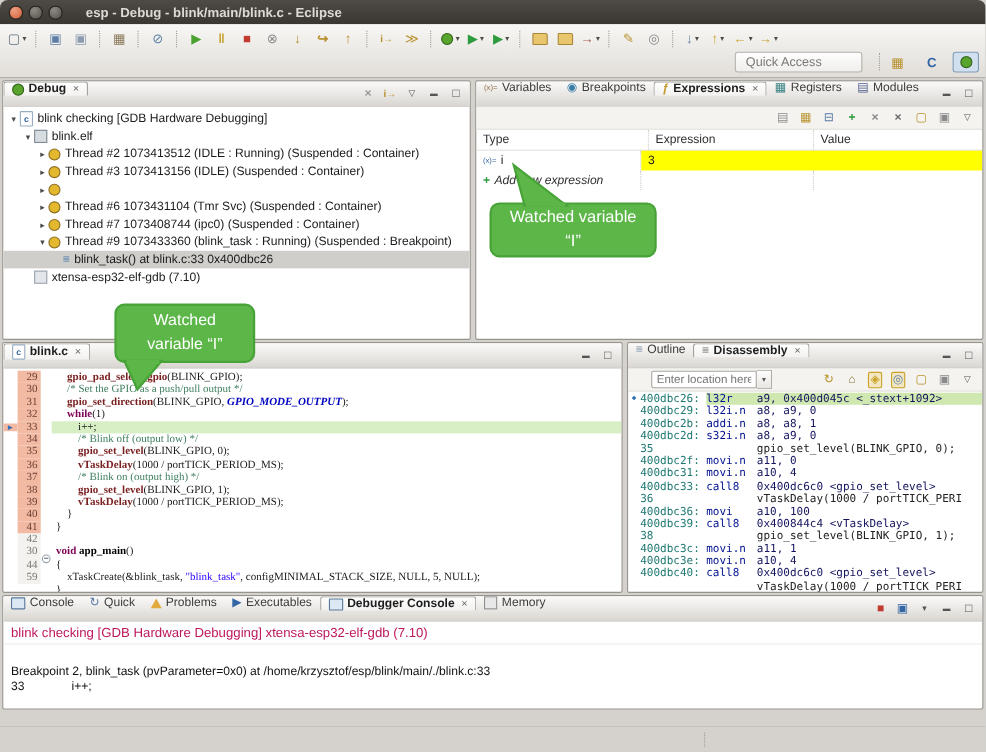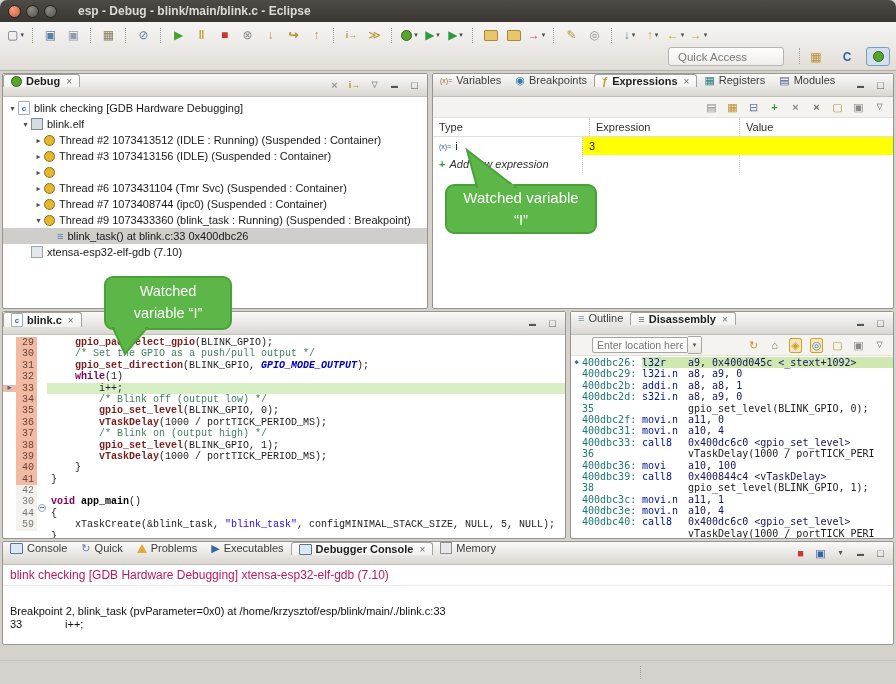--- a/index.html
+++ b/index.html
@@ -74,21 +74,21 @@
   .xtable{font-size:11px;color:#1c1c1c}
   .xhead,.xrow{display:flex;height:18px;align-items:stretch}
   .xhead{border-bottom:1px solid #e2e0dc;color:#2e2e2e}
   .xc{padding:0 6px;display:flex;align-items:center;border-right:1px dotted #cfcdc8;overflow:hidden;white-space:nowrap;box-sizing:border-box}
   .xc1{width:150px;flex:none}.xc2{width:157px;flex:none}.xc3{flex:1;border-right:none}
   .v-yellow{background:#ffff00}
   .addrow{font-style:italic;color:#2f2f2f}
   .xicon{margin-right:4px}
 
   
-  .code{font-family:Liberation Mono, monospace;font-size:10px;line-height:11.4px;padding-top:2px}
+  .code{font-family:Liberation Serif, serif;font-size:10px;line-height:11.4px;padding-top:2px}
   .cline{display:flex;height:11.4px;white-space:pre;align-items:center}
   .annot{width:13px;flex:none;text-align:center;font-size:7.5px;color:#2f6fb7;line-height:1}
   .annot.salmon{background:#f2b9a3}
   .lnum{width:21px;flex:none;background:#f3f2ef;color:#7b7974;text-align:right;padding-right:3px;box-sizing:border-box}
   .lnum.salmon{background:#f2b9a3;color:#6b4236}
   .fold{width:10px;flex:none;position:relative}
   .fold .minus{position:absolute;top:2px;left:1px;width:6px;height:6px;border:1px solid #98a4ae;border-radius:50%;background:#fff}
   .fold .minus::after{content:"";position:absolute;left:1px;right:1px;top:2px;border-top:1px solid #66727c}
   .ctext{flex:1;padding-left:4px;color:#1a1a1a}
   .cline.cur .ctext,.cline.cur .fold{background:#d8efc5}

